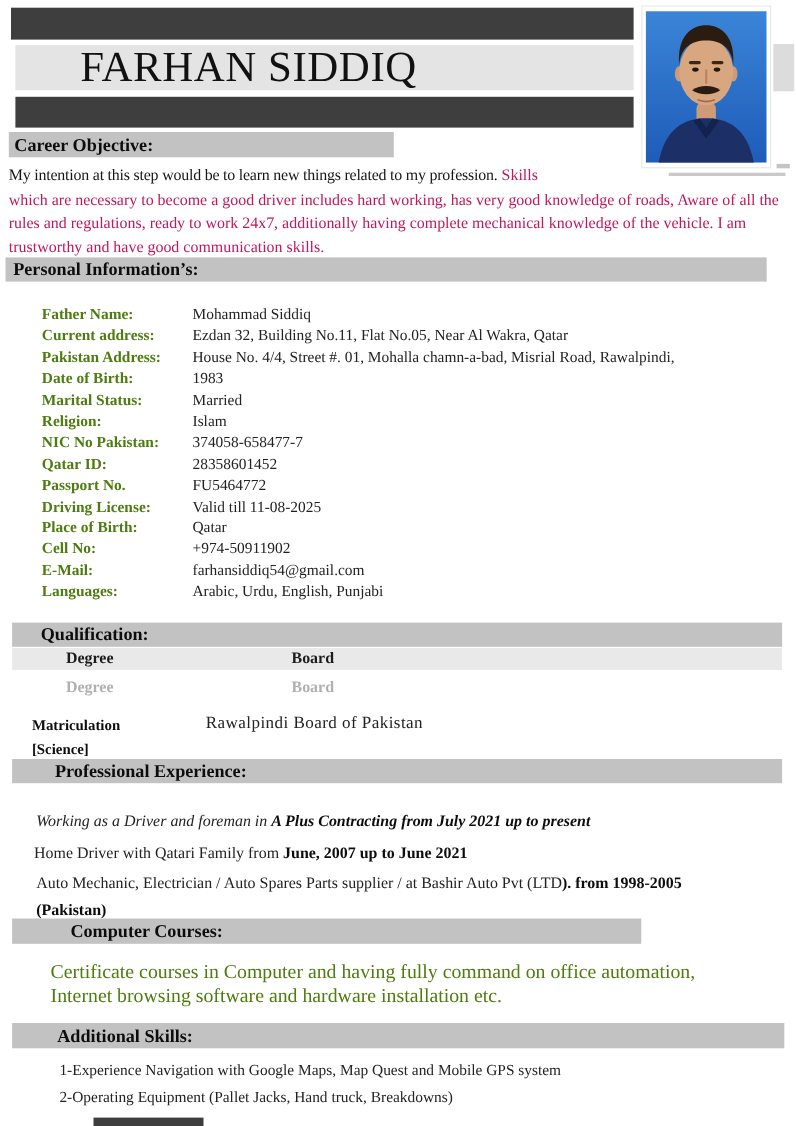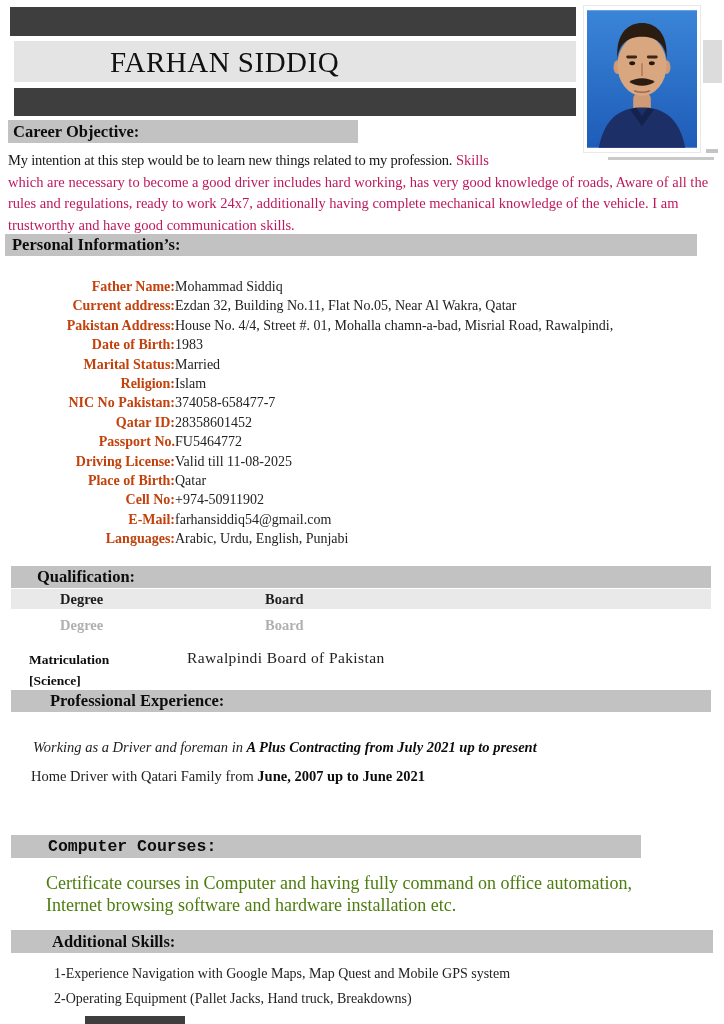--- a/index.html
+++ b/index.html
@@ -17,53 +17,53 @@
   
   .bar-dark { background: #3e3e3e; }
   .bar-top  { left:10px; top:7px;  width:566px; height:29px; }
   .bar-mid  { left:14px; top:88px; width:562px; height:28px; }
   .right-sliver { left:703px; top:40px; width:19px; height:43px; background:#dcdcdc; }
   .bottom-remnant { left:85px; top:1016px; width:100px; height:8px; background:#3e3e3e; }
 
   
   .name-band { left:14px; top:41px; width:562px; height:41px; background:#e4e4e4; }
   .name-band h1 {
-    margin:0; padding-left:96px; line-height:42px;
-    font-size:29px; font-weight:400; letter-spacing:0.5px; color:#111;
+    margin:0; padding-left:59px; line-height:42px;
+    font-size:39px; font-weight:400; letter-spacing:0.5px; color:#111;
     font-family:"Liberation Serif", serif; white-space:nowrap;
   }
 
   
   .photo { left:583px; top:5px; width:118px; height:148px; background:#ffffff; padding:0; box-sizing:border-box; border:1px solid #e8e8e8; }
   .photo svg { display:block; margin:3px auto 0 auto; }
   .photo-underline { left:608px; top:157px; width:106px; height:3px; background:#c9c9c9; }
   .photo-tick { left:706px; top:149px; width:12px; height:4px; background:#c4c4c4; }
 
   
   .section-bar {
     background:#c2c2c2; font-weight:700; font-size:16.5px; color:#0d0d0d;
     white-space:nowrap; box-sizing:border-box;
   }
   .co-bar { left:8px;  top:120px; width:350px; height:23px; line-height:23px; padding-left:5px; }
   .pi-bar { left:5px;  top:234px; width:692px; height:22px; line-height:22px; padding-left:7px; }
   .q-bar  { left:11px; top:566px; width:700px; height:22px; line-height:22px; padding-left:26px; }
   .pe-bar { left:11px; top:690px; width:700px; height:22px; line-height:22px; padding-left:39px; }
-  .cc-bar { left:11px; top:835px; width:630px; height:23px; line-height:23px; padding-left:37px;font-family:Liberation Mono, monospace; }
+  .cc-bar { left:11px; top:835px; width:572px; height:23px; line-height:23px; padding-left:53px; }
   .as-bar { left:11px; top:930px; width:702px; height:23px; line-height:23px; padding-left:41px; }
 
   
   .objective { left:8px; top:150px; width:712px; margin:0; font-size:14.5px; line-height:21.5px; color:#262626; text-align:left; }
   .obj-spacer { float:right; width:196px; height:20px; }
   .objective .lead { color:#161616; letter-spacing:-0.2px; }
   .objective .rest { color:#be185d;margin-top:36px; }
 
   
   .info-table { left:38px; top:277px; width:680px; }
   .info-row { height:19.4px; line-height:19.4px; font-size:14px; white-space:nowrap; }
-  .info-label { display:inline-block; width:137px; font-weight:700; color:#c2410c;text-align:right; }
+  .info-label { display:inline-block; width:137px; font-weight:700; color:#4d7c0f; }
   .info-value { color:#222; }
 
   
   .q-header { left:11px; top:589px; width:700px; height:20px; line-height:20px; background:#e9e9e9; font-weight:700; font-size:14.5px; }
   .q-header .col1, .q-ghost .col1 { position:absolute; left:49px; }
   .q-header .col2, .q-ghost .col2 { position:absolute; left:242px;margin-left:12px; }
   .q-ghost { left:11px; top:615px; width:700px; height:20px; line-height:20px; font-weight:700; font-size:14.5px; color:#b0b0b0; }
   .q-degree { left:29px; top:649px; width:150px; font-weight:700; font-size:13.5px; line-height:21px; color:#0d0d0d; }
   .q-degree span { display:block; }
   .q-board { left:187px; top:649px; font-size:15.5px; letter-spacing:0.4px; color:#222; }
@@ -170,20 +170,21 @@
     <span>Matriculation</span>
     <span>[Science]</span>
   </div>
   <div class="abs q-board">Rawalpindi Board of Pakistan</div>
 
   <div class="abs section-bar pe-bar">
     <span>Professional Experience:</span>
   </div>
   <div class="abs exp exp1"><span>Working as a Driver and foreman in </span><b>A Plus Contracting from July 2021 up to present</b></div>
   <div class="abs exp exp2"><span>Home Driver with Qatari Family from </span><b>June, 2007 up to June 2021</b></div>
+  <div class="abs exp exp3"><span>Auto Mechanic, Electrician / Auto Spares Parts supplier / at Bashir Auto Pvt (LTD</span><b>). from 1998-2005</b><b class="blk">(Pakistan)</b></div>
 
   <div class="abs section-bar cc-bar">
     <span>Computer Courses:</span>
   </div>
   <p class="abs cc-text">Certificate courses in Computer and having fully command on office automation, Internet browsing software and hardware installation etc.</p>
 
   <div class="abs section-bar as-bar">
     <span>Additional Skills:</span>
   </div>
   <div class="abs skill s1">1-Experience Navigation with Google Maps, Map Quest and Mobile GPS system</div>

